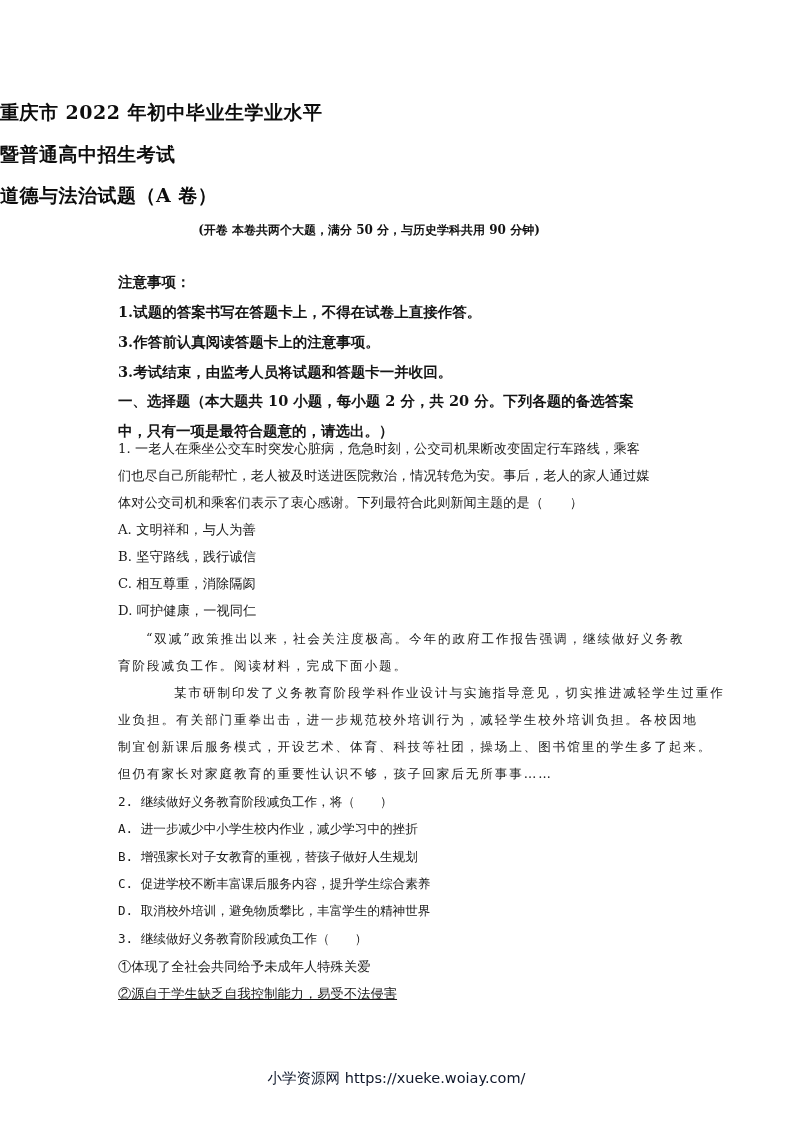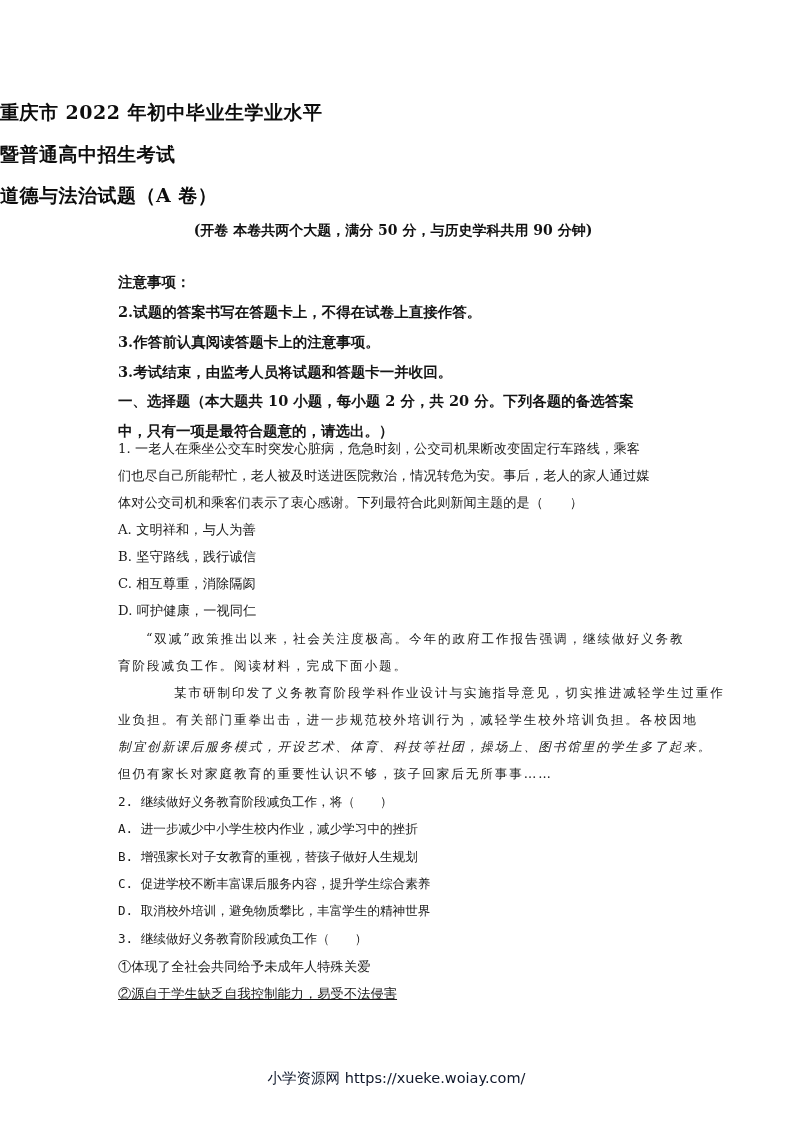--- a/index.html
+++ b/index.html
@@ -12,21 +12,21 @@
       color: #111111;
     }
     .page { position: absolute; left: 0; top: 0; width: 793px; height: 1122px; }
     .title {
       position: absolute; left: 0; width: 793px; text-align: left;
       font-weight: bold; font-size: 19px; letter-spacing: 0.5px; color: #0d0d0d;
       white-space: nowrap;
     }
     .subnote {
       position: absolute; left: 0; width: 738px; text-align: center;
-      font-weight: bold; font-size: 14px; color: #111; white-space: nowrap; margin-left: 24px;
+      font-weight: bold; font-size: 12px; color: #111; white-space: nowrap;
     }
     .line {
       position: absolute; left: 118px; white-space: nowrap; color: #151515;
     }
     .bold { font-weight: bold; font-size: 14.5px; margin-top: 16px; }
     .body { font-size: 13.2px; letter-spacing: 0.1px; color: #1a1a1a; }
     .mat { font-size: 12.6px; letter-spacing: 1.9px; color: #1a1a1a; }
     .mono { font-family: "DejaVu Sans Mono", "Liberation Mono", monospace; font-size: 12.6px; color: #1a1a1a; }
     .indent { left: 146px; }
     .footer {
@@ -39,40 +39,40 @@
 <body>
 
 <div class="page">
 
   <div class="title" style="top:100px;">重庆市 2022 年初中毕业生学业水平</div>
   <div class="title" style="top:142px;">暨普通高中招生考试</div>
   <div class="title" style="top:183px;">道德与法治试题（A 卷）</div>
   <div class="subnote" style="top:222px;">(开卷 本卷共两个大题，满分 50 分，与历史学科共用 90 分钟)</div>
 
   <div class="line bold" style="top:257px;">注意事项：</div>
-  <div class="line bold" style="top:287px;">2.试题的答案书写在答题卡上，不得在试卷上直接作答。</div>
+  <div class="line bold" style="top:287px;">1.试题的答案书写在答题卡上，不得在试卷上直接作答。</div>
   <div class="line bold" style="top:317px;">3.作答前认真阅读答题卡上的注意事项。</div>
   <div class="line bold" style="top:347px;">3.考试结束，由监考人员将试题和答题卡一并收回。</div>
 
   <div class="line bold" style="top:376px;">一、选择题（本大题共 10 小题，每小题 2 分，共 20 分。下列各题的备选答案</div>
   <div class="line bold" style="top:406px;">中，只有一项是最符合题意的，请选出。）</div>
 
   <div class="line body" style="top:440px;">1. 一老人在乘坐公交车时突发心脏病，危急时刻，公交司机果断改变固定行车路线，乘客</div>
   <div class="line body" style="top:467px;">们也尽自己所能帮忙，老人被及时送进医院救治，情况转危为安。事后，老人的家人通过媒</div>
   <div class="line body" style="top:494px;">体对公交司机和乘客们表示了衷心感谢。下列最符合此则新闻主题的是（　　）</div>
   <div class="line body" style="top:521px;">A. 文明祥和，与人为善</div>
   <div class="line body" style="top:548px;">B. 坚守路线，践行诚信</div>
   <div class="line body" style="top:575px;">C. 相互尊重，消除隔阂</div>
   <div class="line body" style="top:602px;">D. 呵护健康，一视同仁</div>
 
   <div class="line mat" style="top:658px;">育阶段减负工作。阅读材料，完成下面小题。</div>
   <div class="line mat indent" style="top:631px;">“双减”政策推出以来，社会关注度极高。今年的政府工作报告强调，继续做好义务教</div>
   <div class="line mat indent" style="top:685px;margin-left:28px;">某市研制印发了义务教育阶段学科作业设计与实施指导意见，切实推进减轻学生过重作</div>
   <div class="line mat" style="top:712px;">业负担。有关部门重拳出击，进一步规范校外培训行为，减轻学生校外培训负担。各校因地</div>
-  <div class="line mat" style="top:739px;font-style:italic;">制宜创新课后服务模式，开设艺术、体育、科技等社团，操场上、图书馆里的学生多了起来。</div>
+  <div class="line mat" style="top:739px;">制宜创新课后服务模式，开设艺术、体育、科技等社团，操场上、图书馆里的学生多了起来。</div>
   <div class="line mat" style="top:766px;">但仍有家长对家庭教育的重要性认识不够，孩子回家后无所事事……</div>
 
   <div class="line mono" style="top:794px;">2. 继续做好义务教育阶段减负工作，将（　　）</div>
   <div class="line mono" style="top:821px;">A. 进一步减少中小学生校内作业，减少学习中的挫折</div>
   <div class="line mono" style="top:849px;">B. 增强家长对子女教育的重视，替孩子做好人生规划</div>
   <div class="line mono" style="top:876px;">C. 促进学校不断丰富课后服务内容，提升学生综合素养</div>
   <div class="line mono" style="top:903px;">D. 取消校外培训，避免物质攀比，丰富学生的精神世界</div>
 
   <div class="line mono" style="top:931px;">3. 继续做好义务教育阶段减负工作（　　）</div>
   <div class="line body" style="top:958px;">①体现了全社会共同给予未成年人特殊关爱</div>

